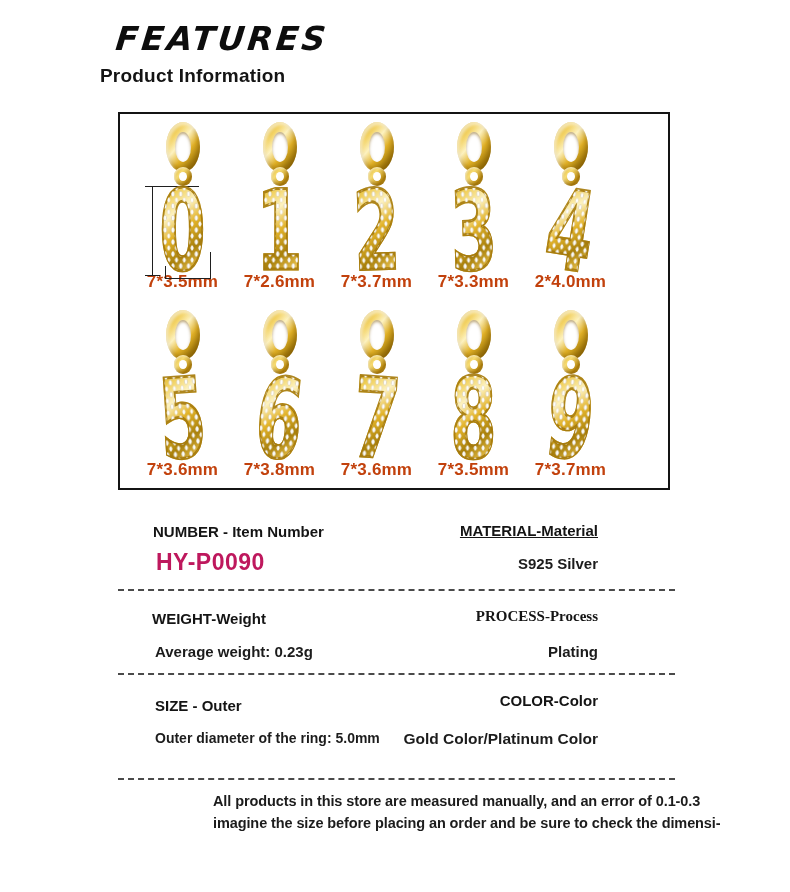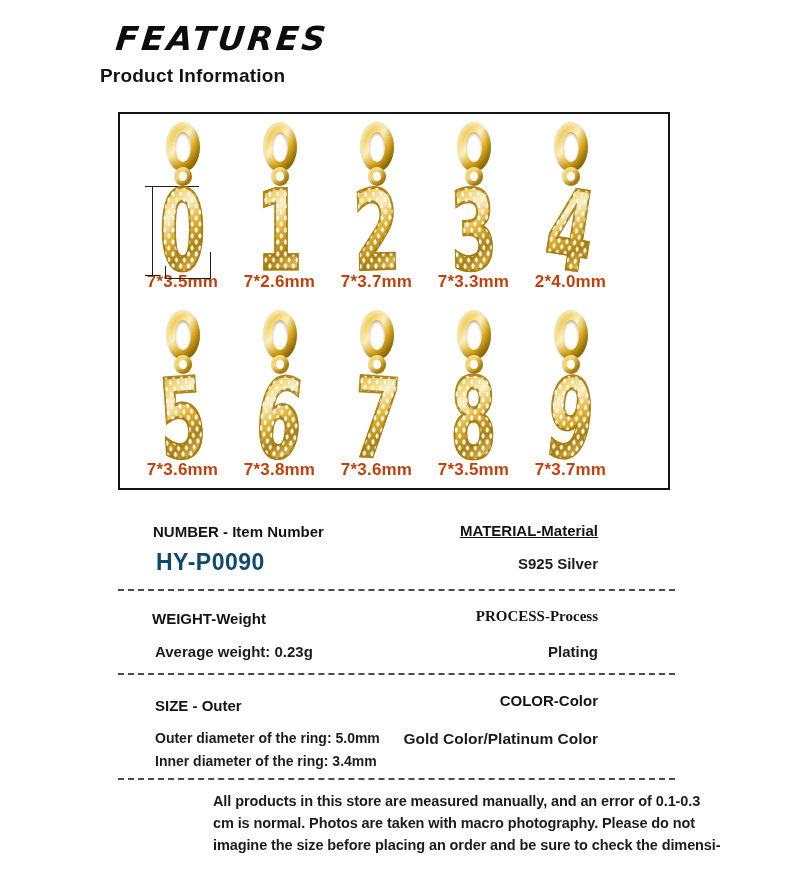--- a/index.html
+++ b/index.html
@@ -92,21 +92,21 @@
   .m-wtickl{ left:31px; top:146px; width:1px; height:13px; }
   .m-wtickr{ left:76px; top:132px; width:1px; height:27px; }
 
   
   .spec{ position:absolute; white-space:nowrap; }
   .spec-label{ font-size:15px; font-weight:700; color:#141414; }
   .spec-value{ font-size:15px; font-weight:700; color:#1c1c1c; }
   .right-col{ right:192px; text-align:right; }
 
   #spec-number-label{ left:153px; top:523px; }
-  #spec-number-value{ left:156px; top:549px; font-size:23px; font-weight:700; color:#0c4a6e; letter-spacing:0.5px; }
+  #spec-number-value{ left:156px; top:549px; font-size:23px; font-weight:700; color:#be185d; letter-spacing:0.5px; }
   #spec-material-label{ top:522px;text-decoration:underline; }
   #spec-material-value{ top:555px; }
   .divider{ position:absolute; left:118px; width:557px; border-top:2px dashed #4a4a4a; }
   #divider-1{ top:589px; } #divider-2{ top:673px; } #divider-3{ top:778px; }
 
   #spec-weight-label{ left:152px; top:610px; }
   #spec-weight-value{ left:155px; top:643px; }
   #spec-process-label{ top:608px;font-family:Liberation Serif, serif; }
   #spec-process-value{ top:643px; }
 
@@ -296,24 +296,22 @@
   <div class="divider" id="divider-1"></div>
 
   <div class="spec spec-label" id="spec-weight-label">WEIGHT-Weight</div>
   <div class="spec spec-value" id="spec-weight-value">Average weight: 0.23g</div>
   <div class="spec spec-label right-col" id="spec-process-label">PROCESS-Process</div>
   <div class="spec spec-value right-col" id="spec-process-value">Plating</div>
   <div class="divider" id="divider-2"></div>
 
   <div class="spec spec-label" id="spec-size-label">SIZE - Outer</div>
   <div class="spec spec-value" id="spec-size-value1">Outer diameter of the ring: 5.0mm</div>
-  <div class="spec spec-value" id="spec-size-value2">Inner diameter of the ring: 3.4mm</div>
   <div class="spec spec-label right-col" id="spec-color-label">COLOR-Color</div>
   <div class="spec spec-value right-col" id="spec-color-value">Gold Color/Platinum Color</div>
   <div class="divider" id="divider-3"></div>
 
   <div class="disclaimer">
     <div>All products in this store are measured manually, and an error of 0.1-0.3</div>
-    <div>cm is normal. Photos are taken with macro photography. Please do not</div>
     <div>imagine the size before placing an order and be sure to check the dimensi-</div>
   </div>
 
 </div>
 
 </body></html>

